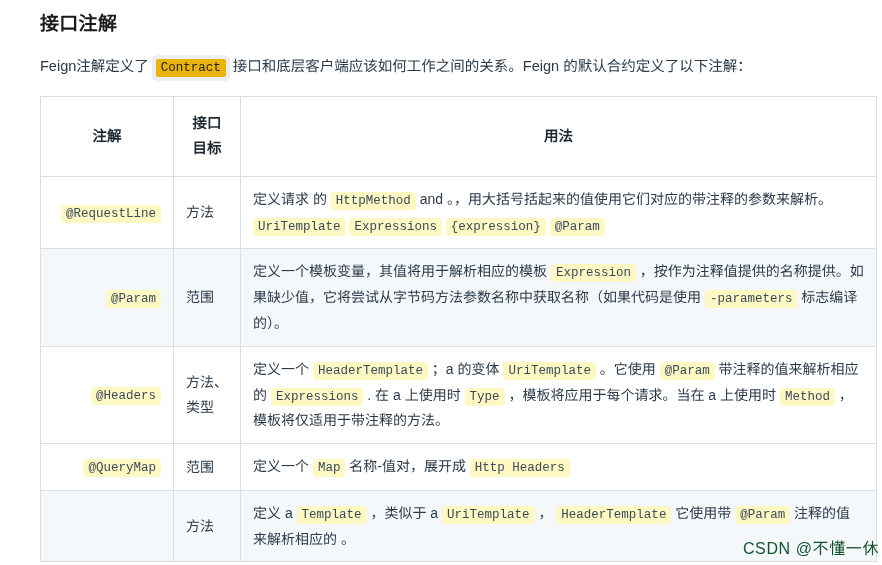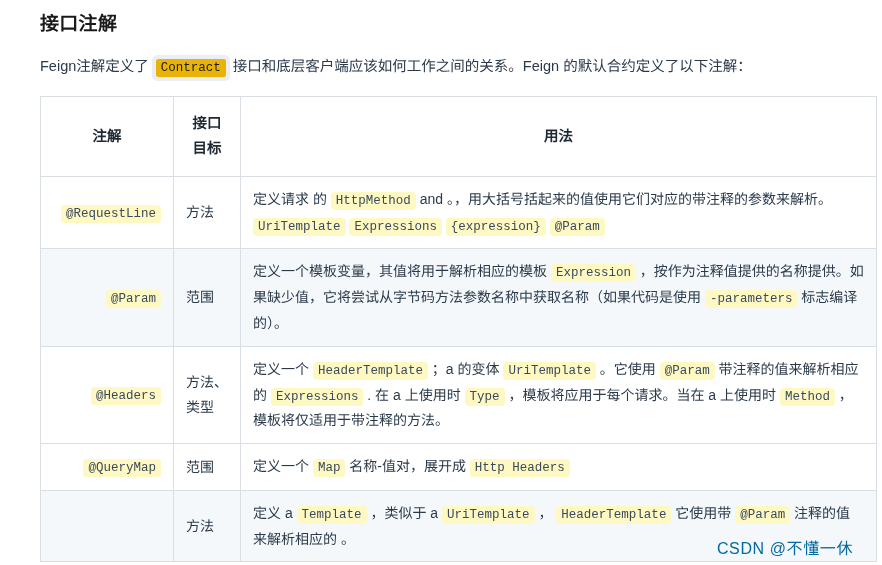--- a/index.html
+++ b/index.html
@@ -97,24 +97,24 @@
     padding-right: 14px;
   }
   tr.striped > td {
     background: #f5f8fb;
   }
   tr.plain > td {
     background: #ffffff;
   }
   .watermark {
     position: absolute;
-    right: 29px;
+    right: 3px;
     bottom: 6px;
     font-size: 16px;
-    color: #0369a1;
+    color: #14532d;
     letter-spacing: 0.6px;
     user-select: none;
     pointer-events: none;
   }
 </style>
 </head>
 <body>
 
 <div class="page">
 

